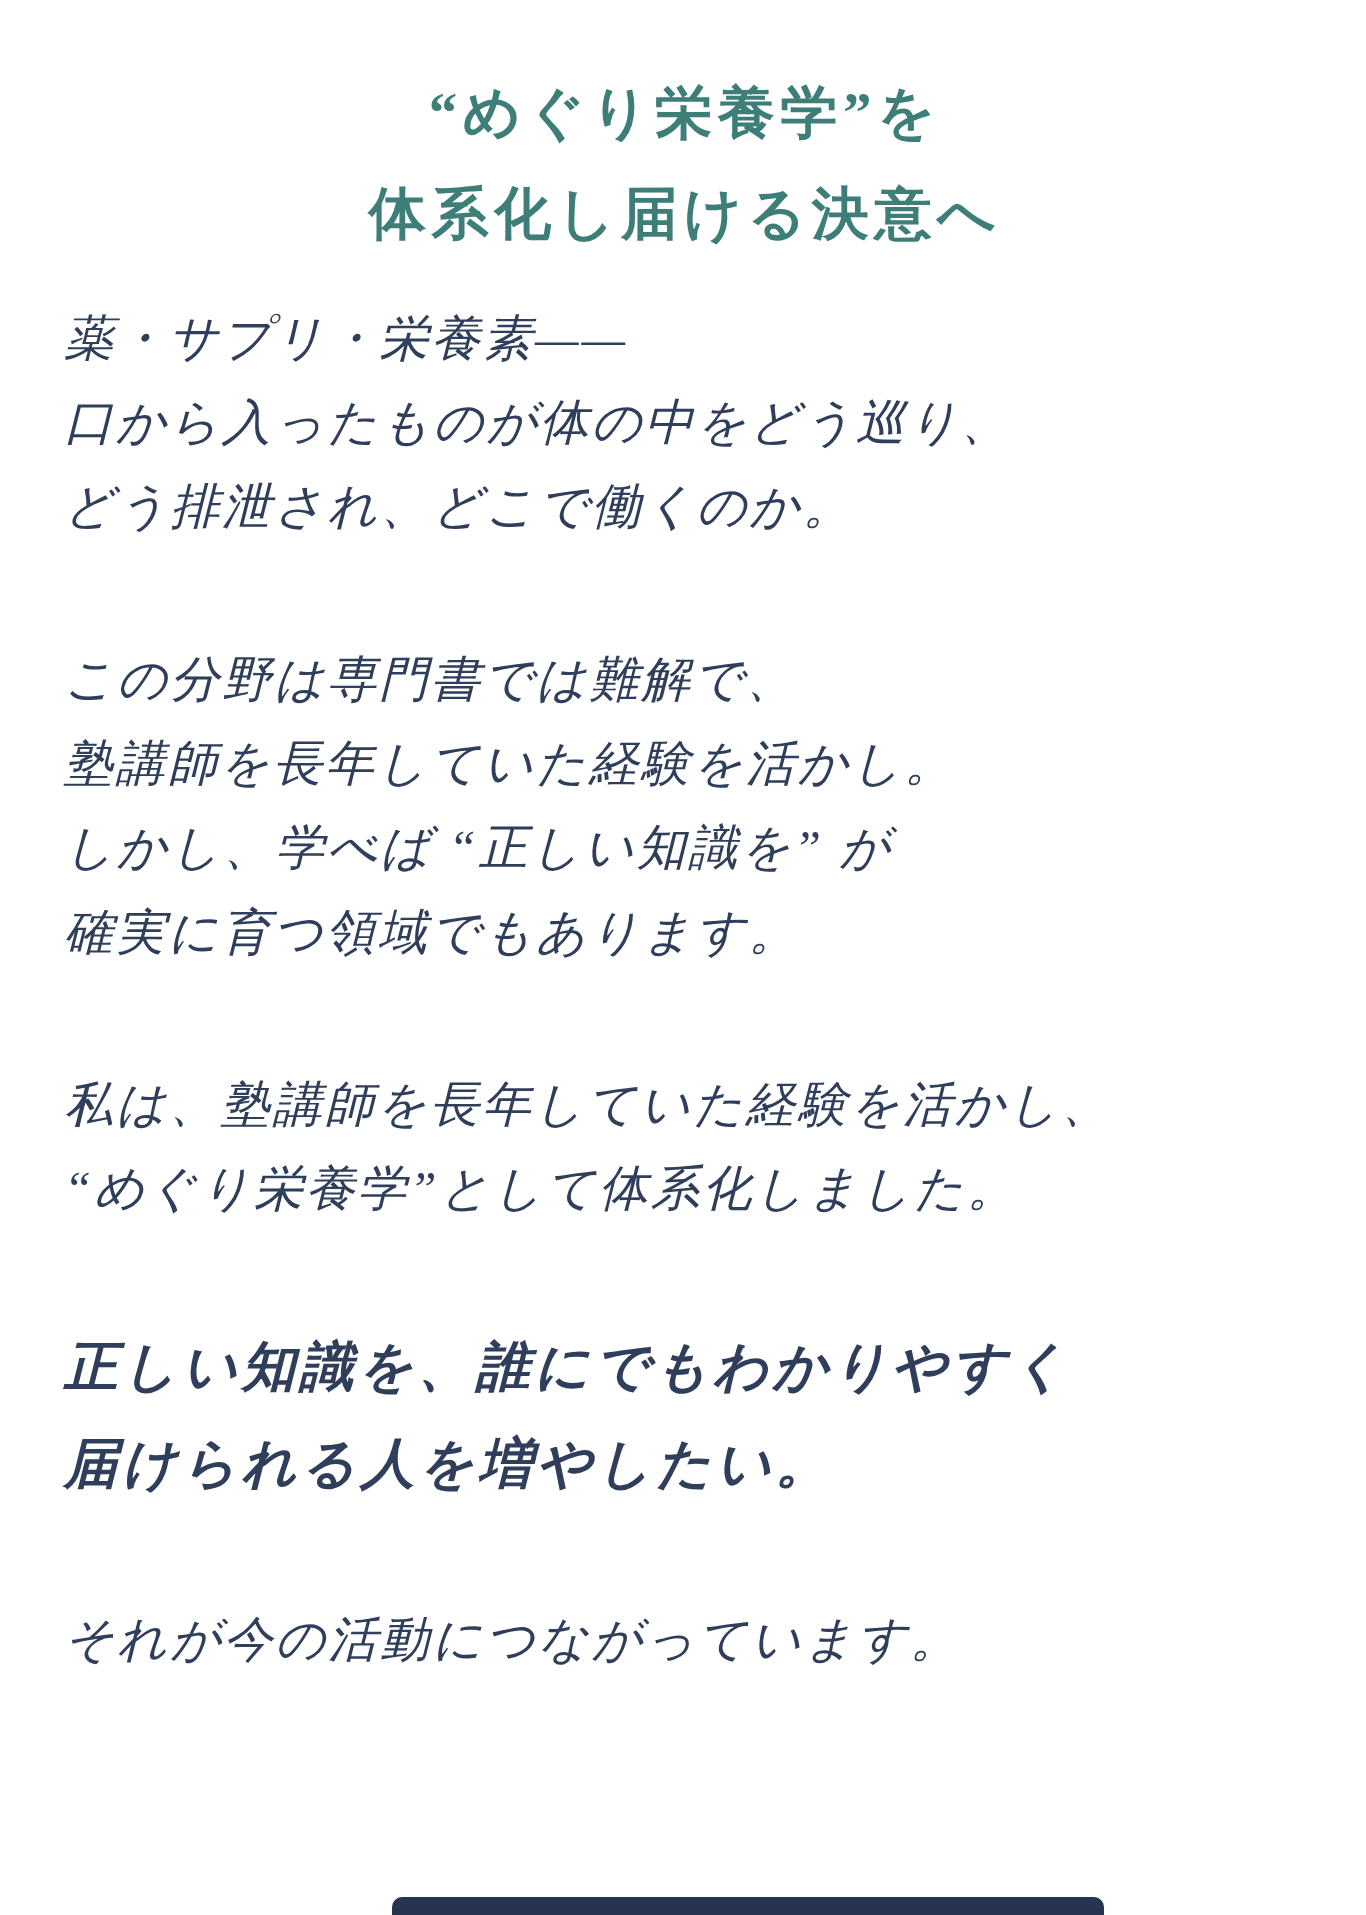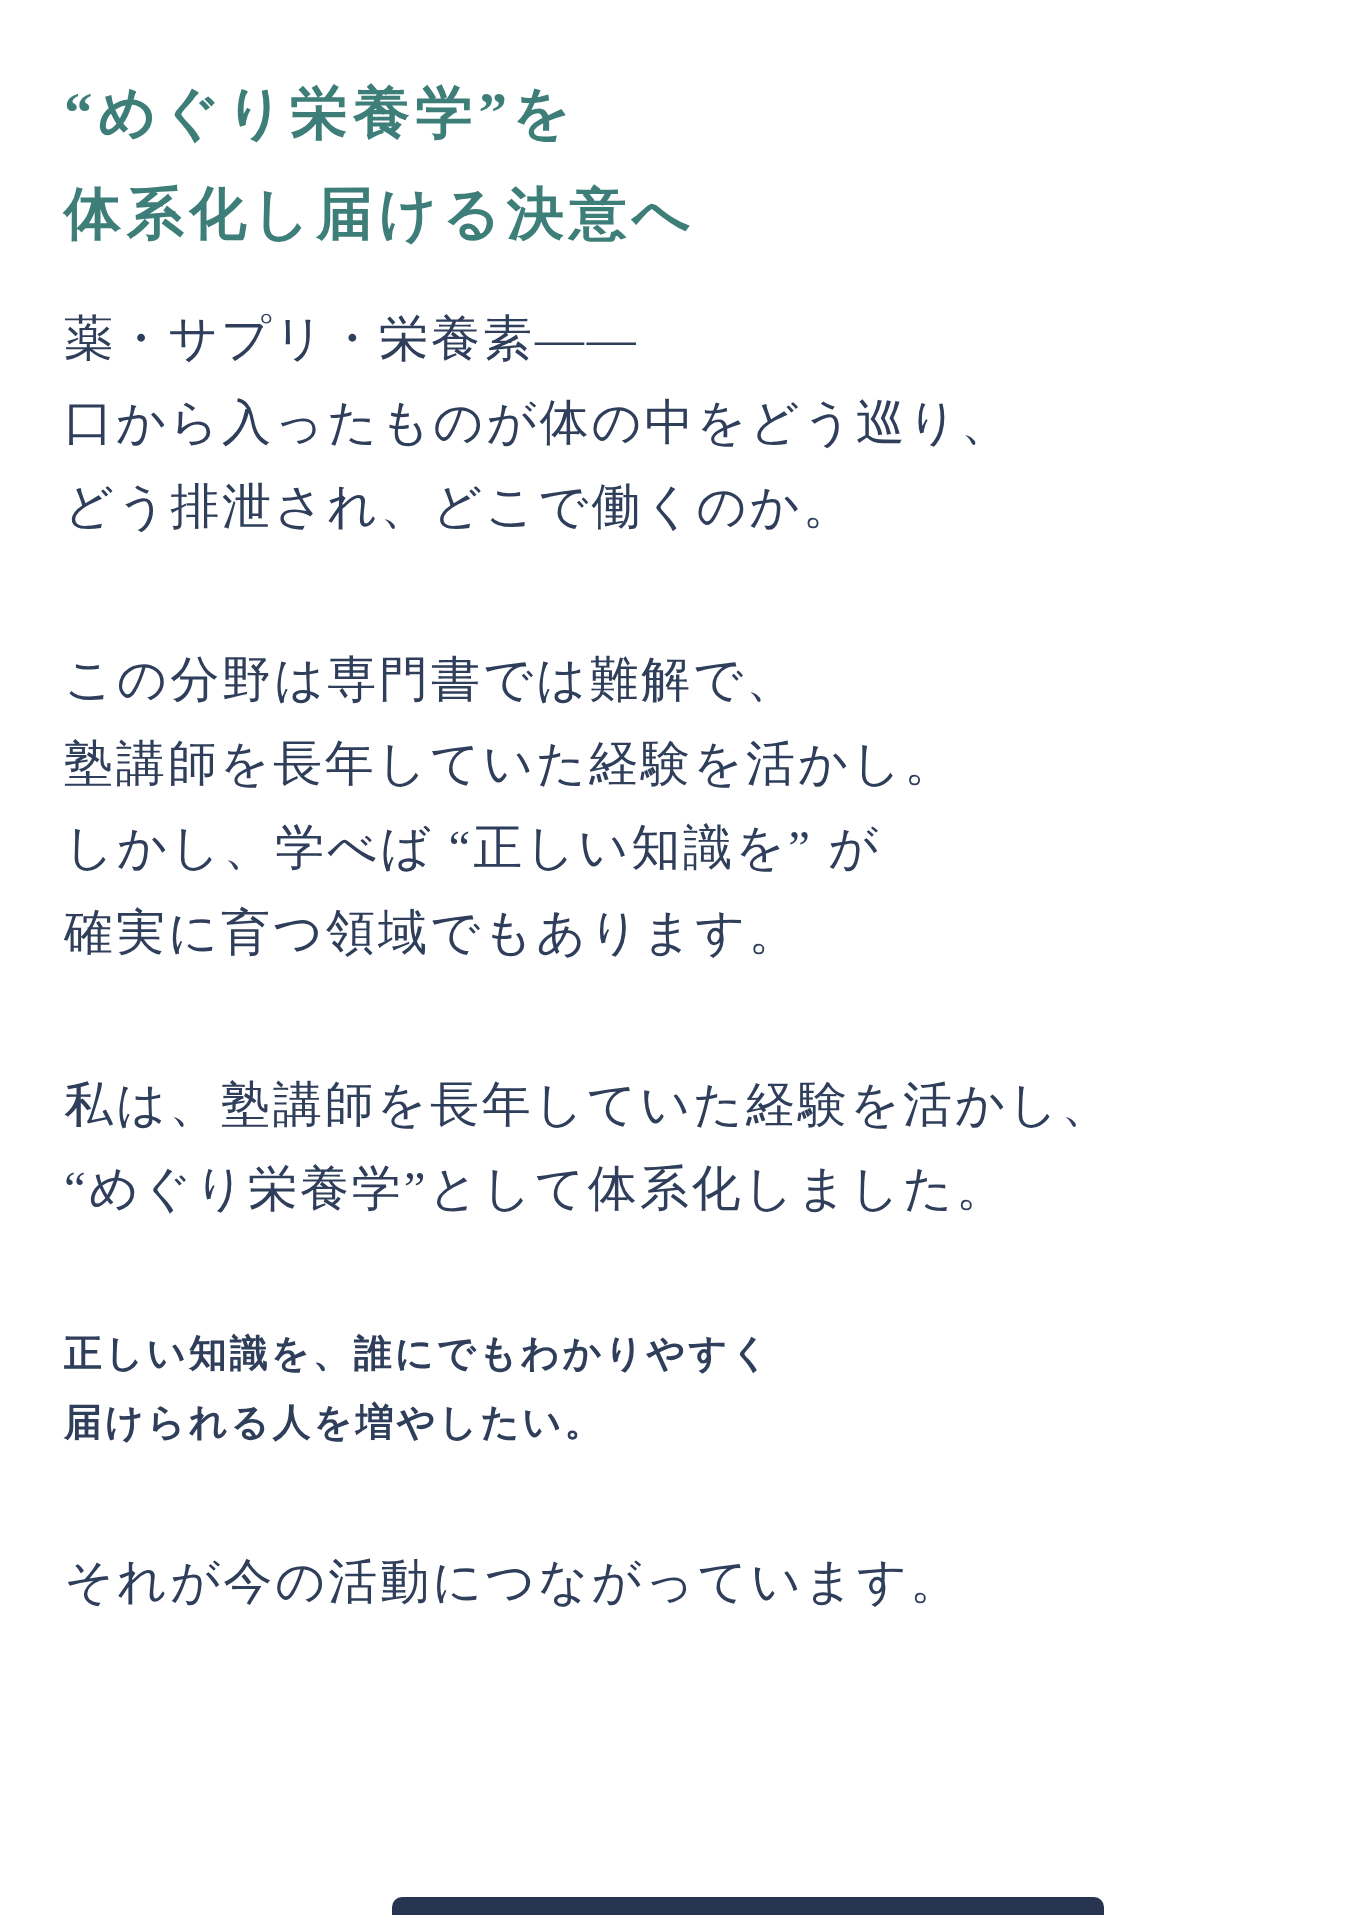--- a/index.html
+++ b/index.html
@@ -24,33 +24,34 @@
     padding: 62px 60px 0 64px;
     background: var(--bg);
   }
   h1.heading {
     color: var(--accent);
     font-size: 57px;
     font-weight: 700;
     letter-spacing: 0.10em;
     line-height: 1.78;
     margin: 0 0 32px 0;
+    text-align: center;
   }
   h1.heading .h-line { display: block; }
   .para {
     color: var(--ink);
     font-size: 49px;
     font-weight: 400;
     letter-spacing: 0.06em;
     line-height: 1.72;
     margin: 0 0 88px 0;
   }
-  .para .line { display: block; }
+  .para .line { display: block; font-style: italic; }
   .para.emphasis {
-    font-size: 38px;
+    font-size: 54px;
     font-weight: 700;
     letter-spacing: 0.08em;
     line-height: 1.80;
     margin-bottom: 84px;
   }
   .para.last { margin-bottom: 0; }
   .next-section-edge {
     position: absolute;
     bottom: 0;
     left: 392px;

